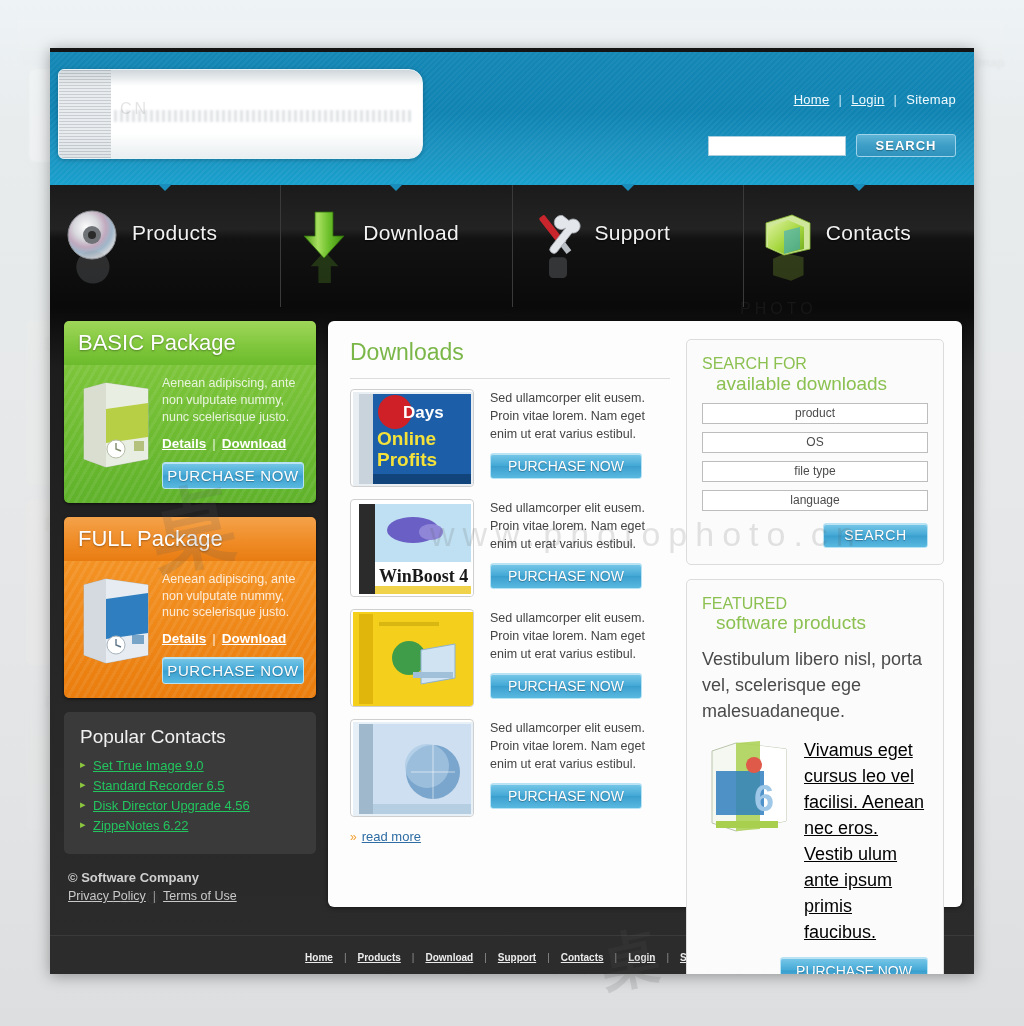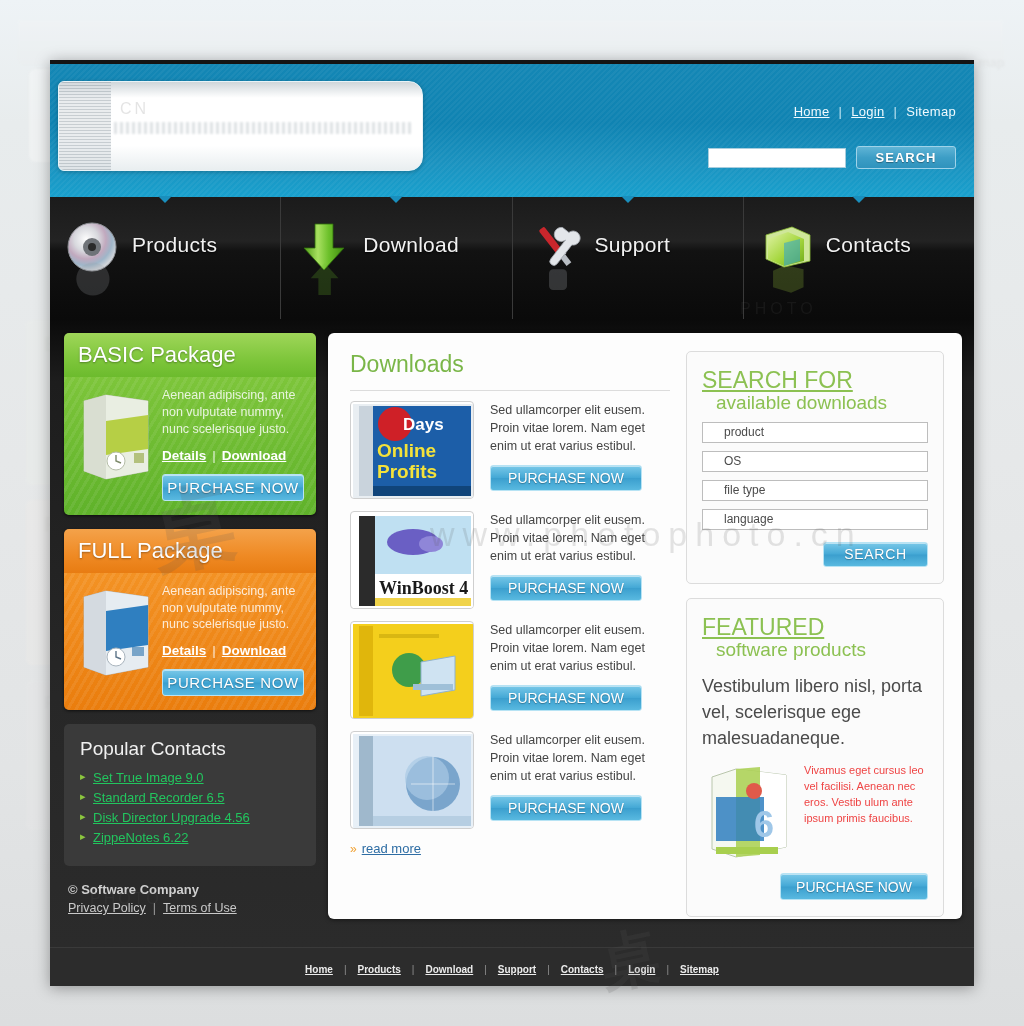--- a/index.html
+++ b/index.html
@@ -22,21 +22,21 @@
   }
   .ghost .g-top { position:absolute; left:0; top:0; width:100%; height:45px;
      background:linear-gradient(180deg,#f2f7f9,#e4eef2); border-radius:4px; }
   .ghost .g-bar { position:absolute; left:10px; top:48px; width:400px; height:95px;
      background:#fff; border:1px solid #e3e8ea; border-radius:8px;}
   .ghost .g-card { position:absolute; background:#efefef; border-radius:6px; }
   .ghost .g-txt { position:absolute; color:#cfcfcf; font-weight:bold; }
 
   
   .site {
-    position: absolute; left: 50px; top: 60px;
+    position: absolute; left: 50px; top: 48px;
     width: 924px; height: 926px;
     background: #2a2a2a;
     box-shadow: 0 2px 14px rgba(0,0,0,.35);
     overflow: hidden;
   }
 
   
   .header {
     position: relative; height: 137px;
     background:
@@ -188,38 +188,39 @@
     text-shadow: 0 1px 1px rgba(0,0,0,.3); box-shadow: inset 0 1px 0 rgba(255,255,255,.5);
   }
   .readmore { margin-top: 4px; font-size: 13px; }
   .readmore .chev { color:#f0a030; margin-right:5px; font-size:12px; }
   .readmore a { color:#2e6da4; text-decoration: underline; cursor:pointer; }
 
   
   .rail { width: 258px; flex: 0 0 258px; }
   .rbox { border: 1px solid #dcdcdc; border-radius: 5px; background:#fbfbfb; padding: 16px 15px; }
   .rbox + .rbox { margin-top: 14px; }
-  .rtitle1 { color:#8cc152; font-size: 23px; line-height:1.05;text-decoration:underline; }
+  .rtitle1 { color:#8cc152; font-size: 16px; line-height:1.05; }
   .rtitle2 { color:#8cc152; font-size: 19px; line-height:1.15;margin-left:14px; }
   .rfield {
     width: 100%; height: 21px; margin-top: 8px; border: 1px solid #bdbdbd;
     background:#fff; font-size: 12px; padding: 0 21px; color:#4b4b4b;
     font-family:"Liberation Sans",sans-serif;
+    text-align:center;
   }
   .rsearch {
     margin-top: 12px; margin-left:auto; width: 105px; height: 25px;
     background: linear-gradient(180deg,#79c8e8 0%, #45a9d6 48%, #3b9fce 52%, #59b9e0 100%);
     border: 1px solid #b7e3f4; border-radius: 3px; color:#fff; font-size:14px; letter-spacing:.7px;
     display:flex; align-items:center; justify-content:center; cursor:pointer;
     text-shadow:0 1px 1px rgba(0,0,0,.3); box-shadow: inset 0 1px 0 rgba(255,255,255,.5);
   }
   .rtext { font-size: 18px; line-height: 1.45; color:#4a4a4a; margin-top: 12px; }
   .frow { display:flex; gap: 10px; margin-top: 12px; }
   .fbox { width: 92px; height: 98px; flex:0 0 92px; position: relative; }
-  .fcopy { flex:1; font-size: 11px; line-height:1.45; color:#ef4444; }
+  .fcopy { flex:1; font-size: 18px; line-height:1.45; color:#000000;text-decoration:underline; }
   .fbtn {
     margin-top: 12px; margin-left:auto; width: 148px; height: 27px;
     background: linear-gradient(180deg,#79c8e8 0%, #45a9d6 48%, #3b9fce 52%, #59b9e0 100%);
     border:1px solid #b7e3f4; border-radius:3px; color:#fff; font-size:14px;
     display:flex; align-items:center; justify-content:center; cursor:pointer;
     text-shadow:0 1px 1px rgba(0,0,0,.3); box-shadow: inset 0 1px 0 rgba(255,255,255,.5);
   }
 
   
   .footer {

